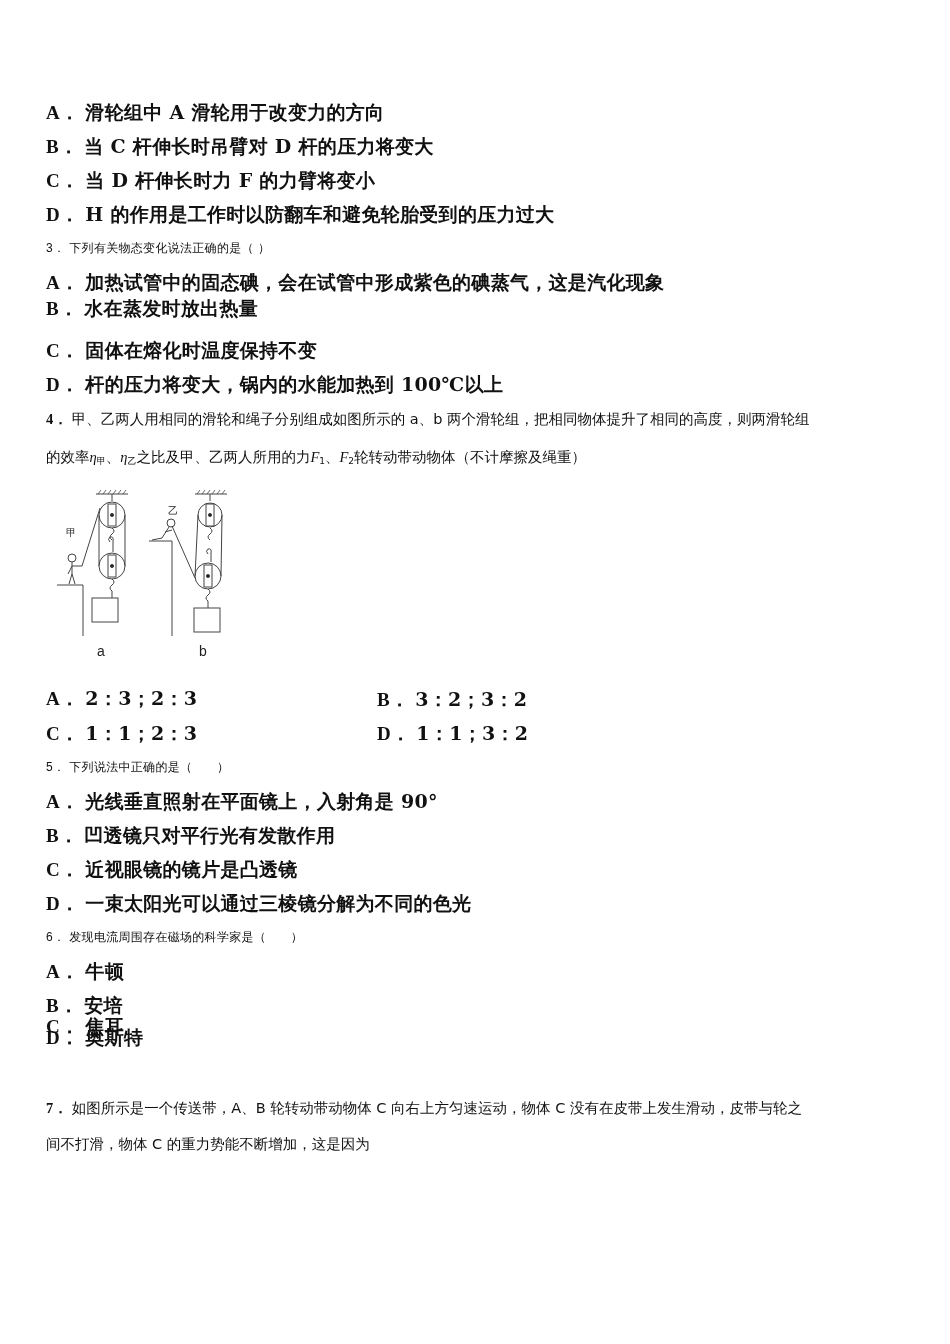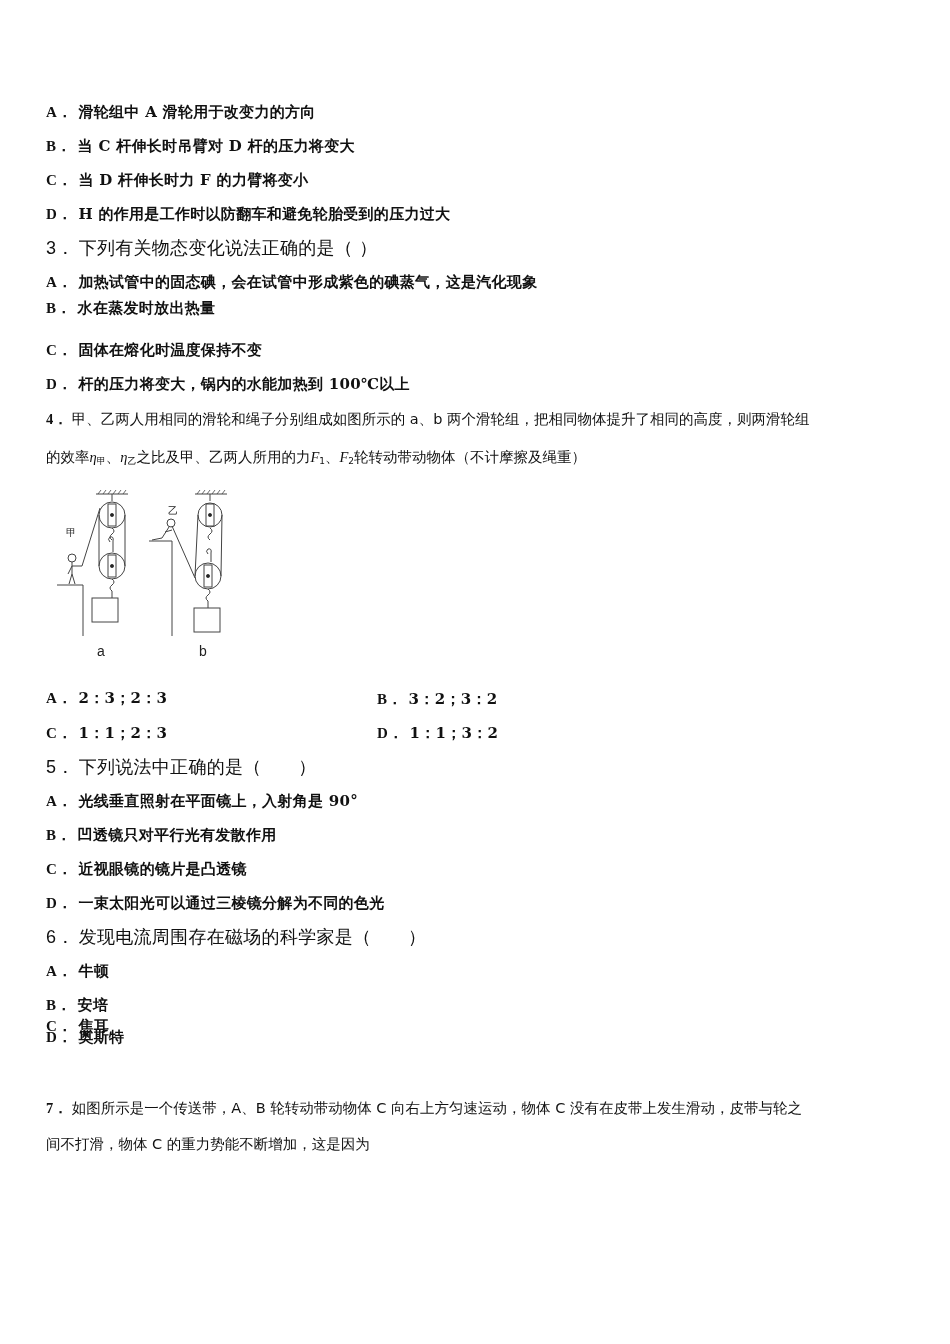--- a/index.html
+++ b/index.html
@@ -3,25 +3,25 @@
 <meta charset="utf-8">
 <style>
   html, body { margin: 0; padding: 0; background: #ffffff; }
   body {
     width: 950px; height: 1344px; position: relative; overflow: hidden;
     font-family: "DejaVu Serif", "Liberation Serif", serif;
     color: #111111;
   }
   .line {
     position: absolute; left: 46px;
-    font-size: 15px; line-height: 20px; white-space: nowrap;
+    font-size: 19px; line-height: 20px; white-space: nowrap;
     font-weight: bold; letter-spacing: 0.3px;
   }
   .line .lbl { font-family: "Liberation Serif", serif; font-weight: bold; margin-right: 6px; }
-  .line.q { font-weight: normal; font-family: "DejaVu Sans", sans-serif; font-size: 18px; }
+  .line.q { font-weight: normal; font-family: "DejaVu Sans", sans-serif; font-size: 12px; }
   .line.q .lbl { font-family: "Liberation Sans", sans-serif; font-weight: normal; margin-right: 4px; }
   .line.q4 { font-weight: normal; font-family: "DejaVu Sans", sans-serif; font-size: 14.5px; letter-spacing: 0; }
   .it { font-style: italic; font-family: "Liberation Serif", serif; }
   .sub { font-size: 9px; vertical-align: -2px; }
   .figure { position: absolute; left: 52px; top: 486px; width: 195px; height: 180px; }
   .fig-label { position: absolute; font-family: "Liberation Sans", sans-serif; font-size: 14px; color: #222; }
 </style>
 </head>
 <body>
 

